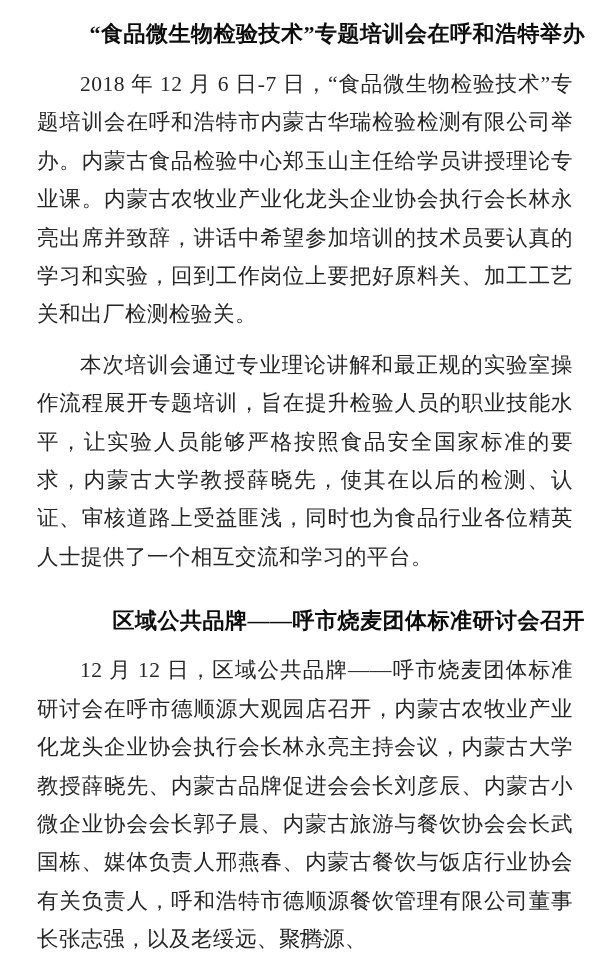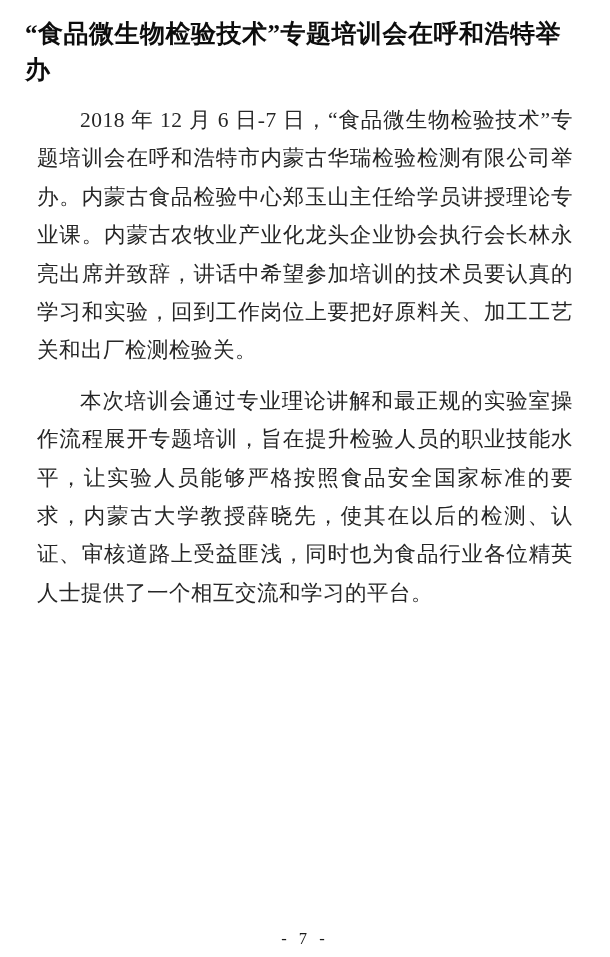--- a/index.html
+++ b/index.html
@@ -17,24 +17,24 @@
   }
   .page {
     position: relative;
     box-sizing: border-box;
     width: 610px;
     height: 957px;
     padding: 12px 25px 0 25px;
     background: #ffffff;
   }
   .article-title {
-    font-size: 25px;
+    font-size: 22px;
     font-weight: bold;
     line-height: 36px;
-    text-align: left;
+    text-align: right;
     color: #0d0d0d;
     margin: 0;
     letter-spacing: 0.5px;
   }
   .title-first {
     margin: 4px 0 13px 0;
   }
   .title-second {
     margin: 27px 0 9px 0;
   }
@@ -63,16 +63,20 @@
 <body>
 
 <div class="page">
 
   <section>
     <h1 class="article-title title-first">“食品微生物检验技术”专题培训会在呼和浩特举办</h1>
     <p class="article-paragraph">2018 年 12 月 6 日-7 日，“食品微生物检验技术”专题培训会在呼和浩特市内蒙古华瑞检验检测有限公司举办。内蒙古食品检验中心郑玉山主任给学员讲授理论专业课。内蒙古农牧业产业化龙头企业协会执行会长林永亮出席并致辞，讲话中希望参加培训的技术员要认真的学习和实验，回到工作岗位上要把好原料关、加工工艺关和出厂检测检验关。</p>
     <p class="article-paragraph">本次培训会通过专业理论讲解和最正规的实验室操作流程展开专题培训，旨在提升检验人员的职业技能水平，让实验人员能够严格按照食品安全国家标准的要求，内蒙古大学教授薛晓先，使其在以后的检测、认证、审核道路上受益匪浅，同时也为食品行业各位精英人士提供了一个相互交流和学习的平台。</p>
   </section>
 
+  <section>
+    <h1 class="article-title title-second">区域公共品牌——呼市烧麦团体标准研讨会召开</h1>
+    <p class="article-paragraph">12 月 12 日，区域公共品牌——呼市烧麦团体标准研讨会在呼市德顺源大观园店召开，内蒙古农牧业产业化龙头企业协会执行会长林永亮主持会议，内蒙古大学教授薛晓先、内蒙古品牌促进会会长刘彦辰、内蒙古小微企业协会会长郭子晨、内蒙古旅游与餐饮协会会长武国栋、媒体负责人邢燕春、内蒙古餐饮与饭店行业协会有关负责人，呼和浩特市德顺源餐饮管理有限公司董事长张志强，以及老绥远、聚腾源、</p>
+  </section>
 
   <div class="page-footer">- 7 -</div>
 
 </div>
 
 </body></html>

